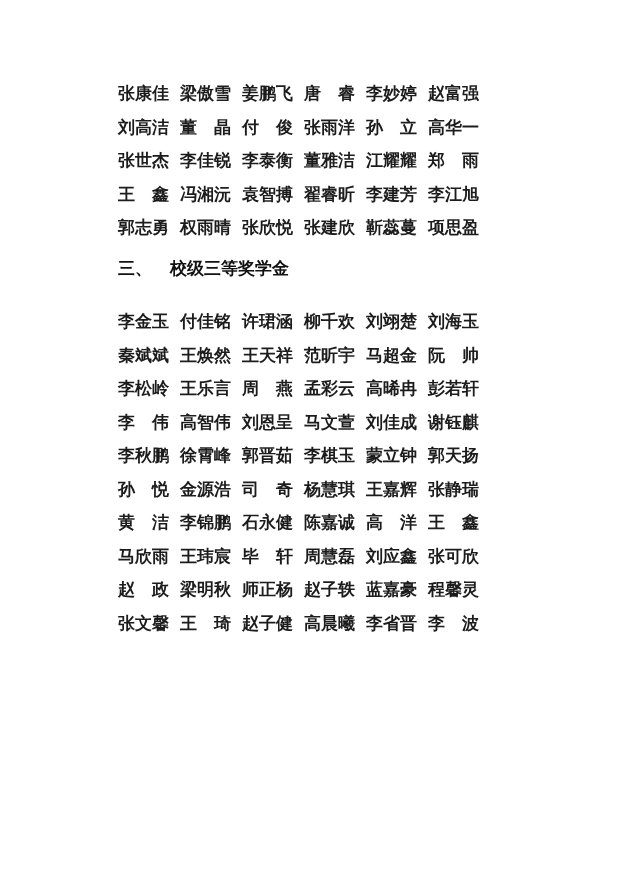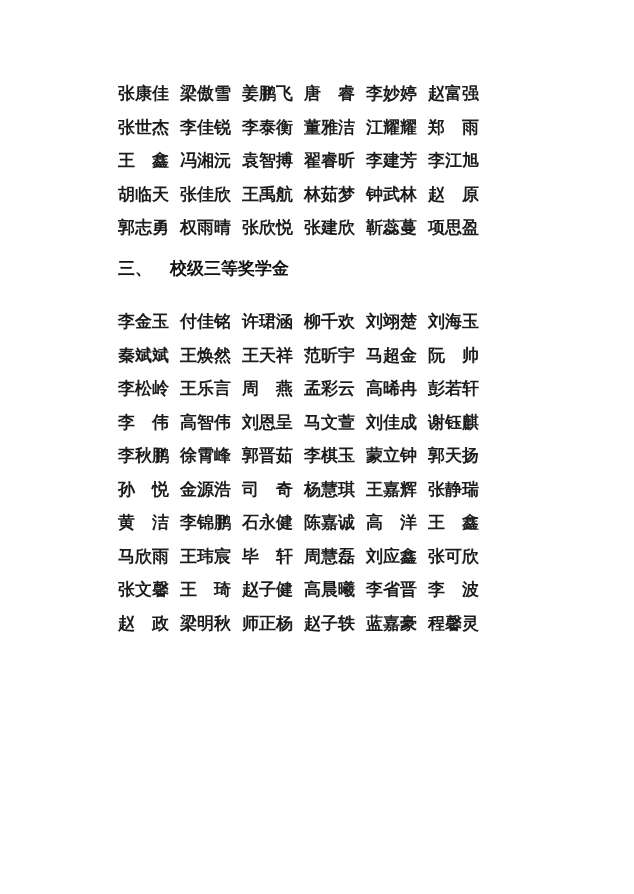--- a/index.html
+++ b/index.html
@@ -44,37 +44,37 @@
     color: #111111;
   }
 </style>
 </head>
 <body>
 
 <div class="page" style="background: rgb(255, 255, 255); color: rgb(28, 28, 28);">
 
   <div id="grid-continued" class="name-grid">
       <div class="row"><span class="name">张康佳</span><span class="name">梁傲雪</span><span class="name">姜鹏飞</span><span class="name">唐　睿</span><span class="name">李妙婷</span><span class="name">赵富强</span></div>
+      <div class="row"><span class="name">刘高洁</span><span class="name">董　晶</span><span class="name">付　俊</span><span class="name">张雨洋</span><span class="name">孙　立</span><span class="name">高华一</span></div>
       <div class="row"><span class="name">张世杰</span><span class="name">李佳锐</span><span class="name">李泰衡</span><span class="name">董雅洁</span><span class="name">江耀耀</span><span class="name">郑　雨</span></div>
       <div class="row"><span class="name">王　鑫</span><span class="name">冯湘沅</span><span class="name">袁智搏</span><span class="name">翟睿昕</span><span class="name">李建芳</span><span class="name">李江旭</span></div>
-      <div class="row"><span class="name">胡临天</span><span class="name">张佳欣</span><span class="name">王禹航</span><span class="name">林茹梦</span><span class="name">钟武林</span><span class="name">赵　原</span></div>
       <div class="row"><span class="name">郭志勇</span><span class="name">权雨晴</span><span class="name">张欣悦</span><span class="name">张建欣</span><span class="name">靳蕊蔓</span><span class="name">项思盈</span></div>
     </div>
 
   <div class="heading">
     <span>三、</span>
     <span>校级三等奖学金</span>
   </div>
 
   <div id="grid-third-class" class="name-grid">
       <div class="row"><span class="name">李金玉</span><span class="name">付佳铭</span><span class="name">许珺涵</span><span class="name">柳千欢</span><span class="name">刘翊楚</span><span class="name">刘海玉</span></div>
       <div class="row"><span class="name">秦斌斌</span><span class="name">王焕然</span><span class="name">王天祥</span><span class="name">范昕宇</span><span class="name">马超金</span><span class="name">阮　帅</span></div>
       <div class="row"><span class="name">李松岭</span><span class="name">王乐言</span><span class="name">周　燕</span><span class="name">孟彩云</span><span class="name">高晞冉</span><span class="name">彭若轩</span></div>
       <div class="row"><span class="name">李　伟</span><span class="name">高智伟</span><span class="name">刘恩呈</span><span class="name">马文萱</span><span class="name">刘佳成</span><span class="name">谢钰麒</span></div>
       <div class="row"><span class="name">李秋鹏</span><span class="name">徐霄峰</span><span class="name">郭晋茹</span><span class="name">李棋玉</span><span class="name">蒙立钟</span><span class="name">郭天扬</span></div>
       <div class="row"><span class="name">孙　悦</span><span class="name">金源浩</span><span class="name">司　奇</span><span class="name">杨慧琪</span><span class="name">王嘉辉</span><span class="name">张静瑞</span></div>
       <div class="row"><span class="name">黄　洁</span><span class="name">李锦鹏</span><span class="name">石永健</span><span class="name">陈嘉诚</span><span class="name">高　洋</span><span class="name">王　鑫</span></div>
       <div class="row"><span class="name">马欣雨</span><span class="name">王玮宸</span><span class="name">毕　轩</span><span class="name">周慧磊</span><span class="name">刘应鑫</span><span class="name">张可欣</span></div>
+      <div class="row"><span class="name">赵　政</span><span class="name">梁明秋</span><span class="name">师正杨</span><span class="name">赵子轶</span><span class="name">蓝嘉豪</span><span class="name">程馨灵</span></div>
       <div class="row"><span class="name">张文馨</span><span class="name">王　琦</span><span class="name">赵子健</span><span class="name">高晨曦</span><span class="name">李省晋</span><span class="name">李　波</span></div>
-      <div class="row"><span class="name">赵　政</span><span class="name">梁明秋</span><span class="name">师正杨</span><span class="name">赵子轶</span><span class="name">蓝嘉豪</span><span class="name">程馨灵</span></div>
     </div>
 
 </div>
 
 </body></html>

